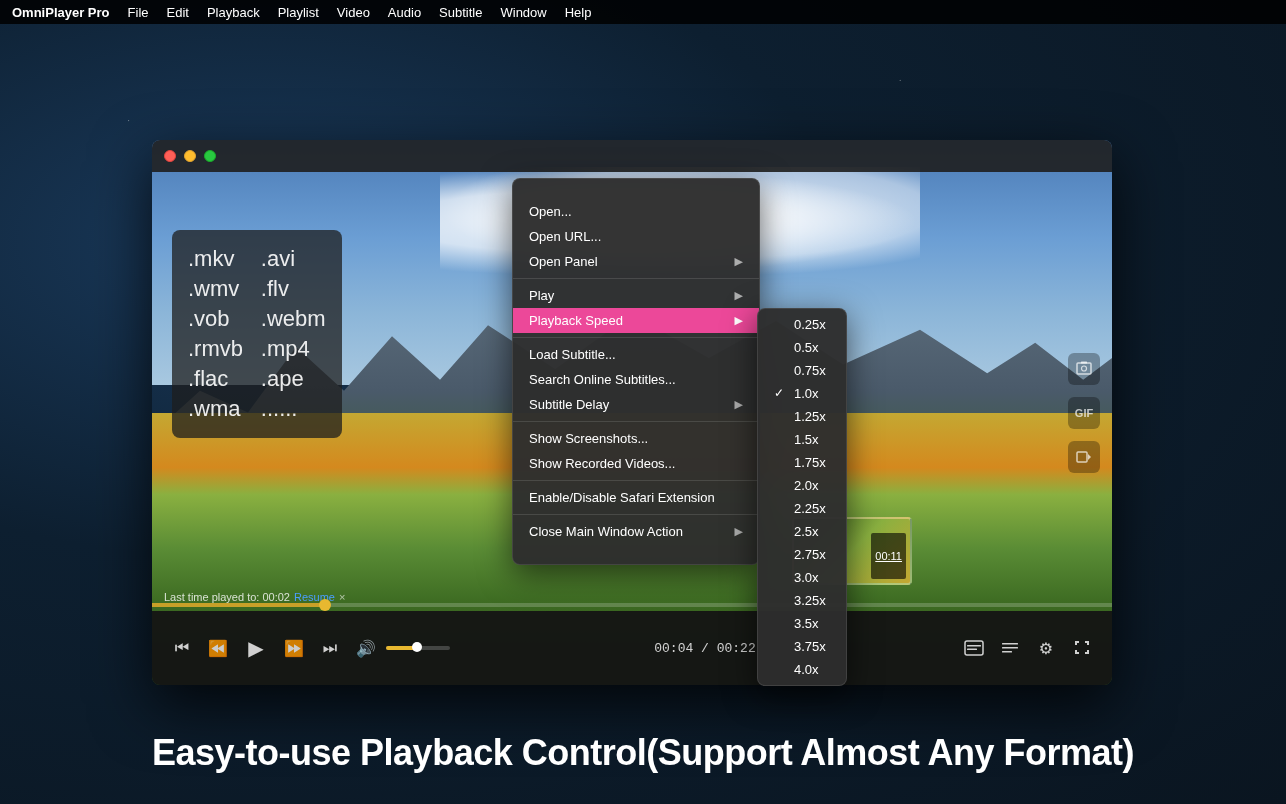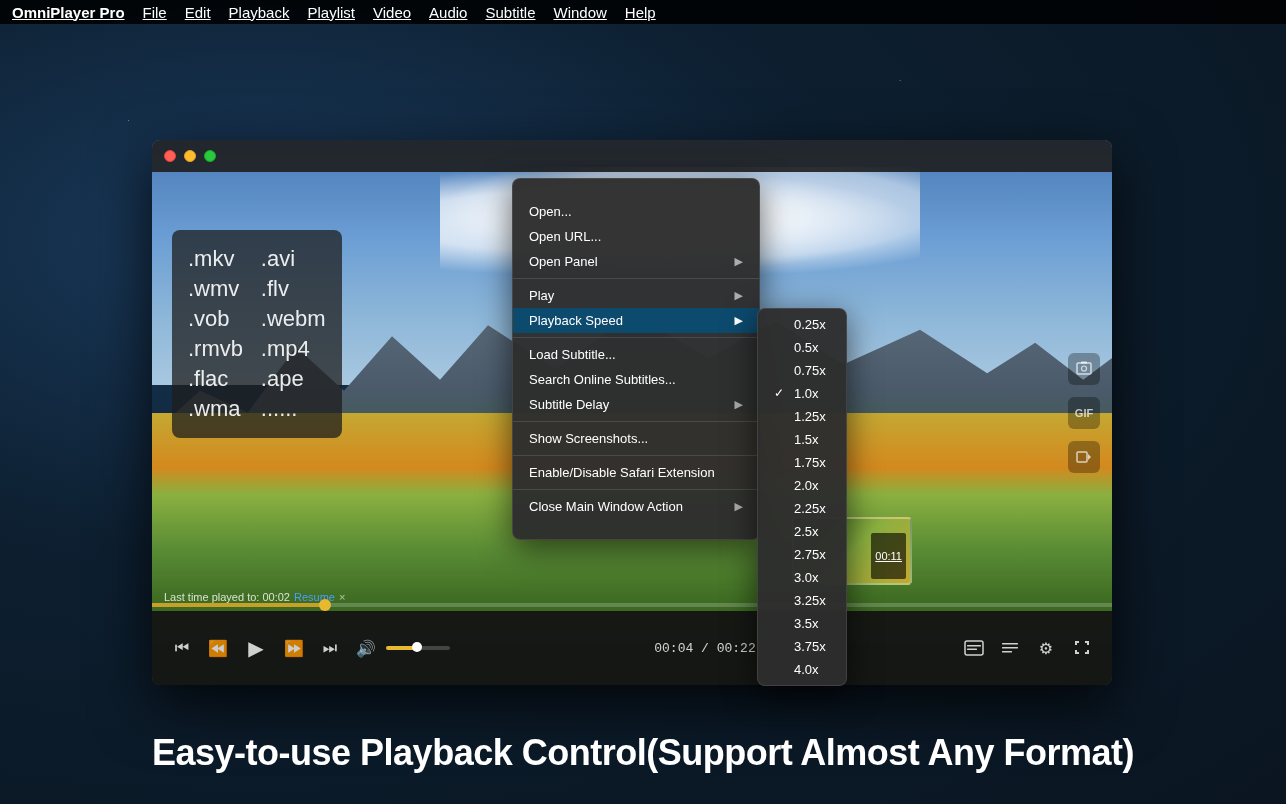--- a/index.html
+++ b/index.html
@@ -41,25 +41,24 @@
       background: rgba(0,0,0,0.85);
       display: flex;
       align-items: center;
       padding: 0 12px;
       gap: 18px;
       z-index: 100;
     }
 
     .menu-bar-item {
       color: #fff;
-      font-size: 15px;
+      font-size: 13px;
       font-weight: 400;
       cursor: default;
       white-space: nowrap;
-      text-decoration: underline;
     }
 
     .menu-bar-item.app-name {
       font-weight: 600;
     }
 
     
     .app-window {
       position: absolute;
       top: 140px;
@@ -353,21 +352,21 @@
       font-size: 13px;
       color: #fff;
       cursor: pointer;
       display: flex;
       align-items: center;
       justify-content: space-between;
       white-space: nowrap;
     }
 
     .menu-item.highlighted {
-      background: #0c4a6e;
+      background: #ec4899;
       color: #fff;
       text-align: center;
     }
 
     .menu-divider {
       height: 1px;
       background: rgba(255,255,255,0.12);
       margin: 4px 0;
     }
 
@@ -571,20 +570,23 @@
     <span>Search Online Subtitles...</span>
   </div>
   <div class="menu-item">
     <span>Subtitle Delay</span>
     <span class="menu-arrow">▶</span>
   </div>
   <div class="menu-divider"></div>
   <div class="menu-item">
     <span>Show Screenshots...</span>
   </div>
+  <div class="menu-item">
+    <span>Show Recorded Videos...</span>
+  </div>
   <div class="menu-divider"></div>
   <div class="menu-item">
     <span>Enable/Disable Safari Extension</span>
   </div>
   <div class="menu-divider"></div>
   <div class="menu-item">
     <span>Close Main Window Action</span>
     <span class="menu-arrow">▶</span>
   </div>
 </div>

